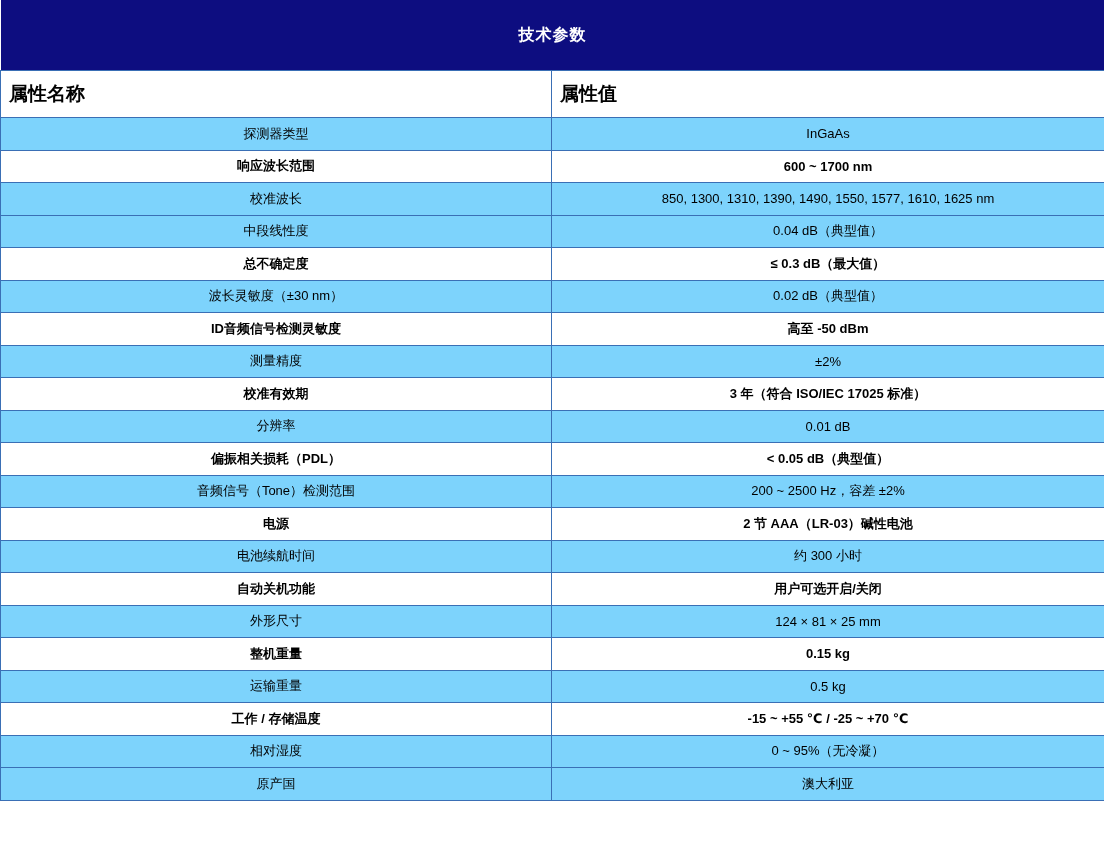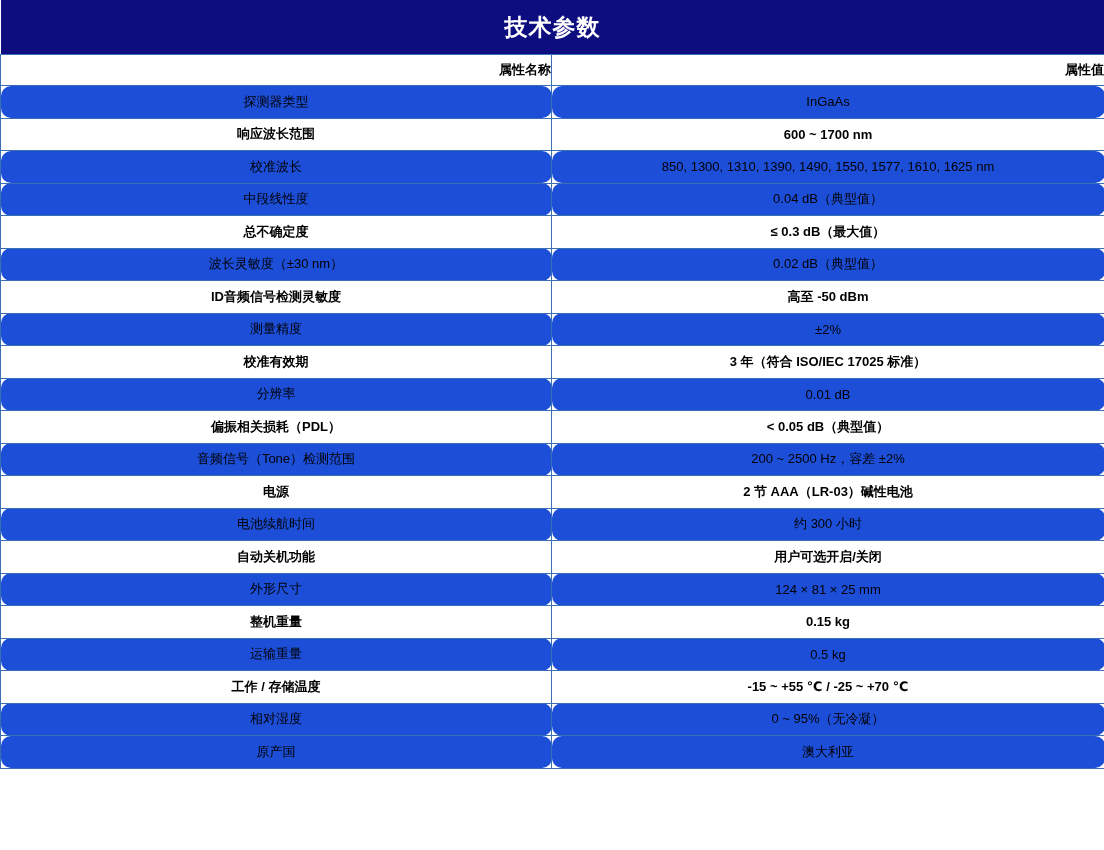--- a/index.html
+++ b/index.html
@@ -14,50 +14,49 @@
     overflow: hidden;
   }
   .spec-table {
     width: 1104px;
     border-collapse: collapse;
     table-layout: fixed;
   }
   .title-cell {
     background: #0d0d80;
     color: #ffffff;
-    font-size: 23px;
+    font-size: 16px;
     text-align: center;
     height: 54px;
     line-height: 54px;
-    padding: 0;
+    padding: 8px;
     border: none;
     letter-spacing: 1px;
   }
   .spec-table th.head-cell {
     background: #ffffff;
     color: #000000;
-    font-size: 13px;
+    font-size: 19px;
     font-weight: bold;
-    text-align: right;
+    text-align: left;
     height: 30px;
     border: 1px solid #3a6fb5;
-    padding: 0;
+    padding: 8px;
   }
   .spec-table td {
     font-size: 13px;
     color: #000000;
     text-align: center;
     height: 32.5px;
     border: 1px solid #3a6fb5;
     padding: 0 6px;
     box-sizing: border-box;
   }
   tr.row-odd td {
-    background: #1d4ed8;
-    border-radius: 10px;
+    background: #7dd3fc;
   }
   tr.row-even td {
     background: #ffffff;
     font-weight: bold;
   }
   col.col-name { width: 551px; }
   col.col-value { width: 553px; }
 </style>
 </head>
 <body>

